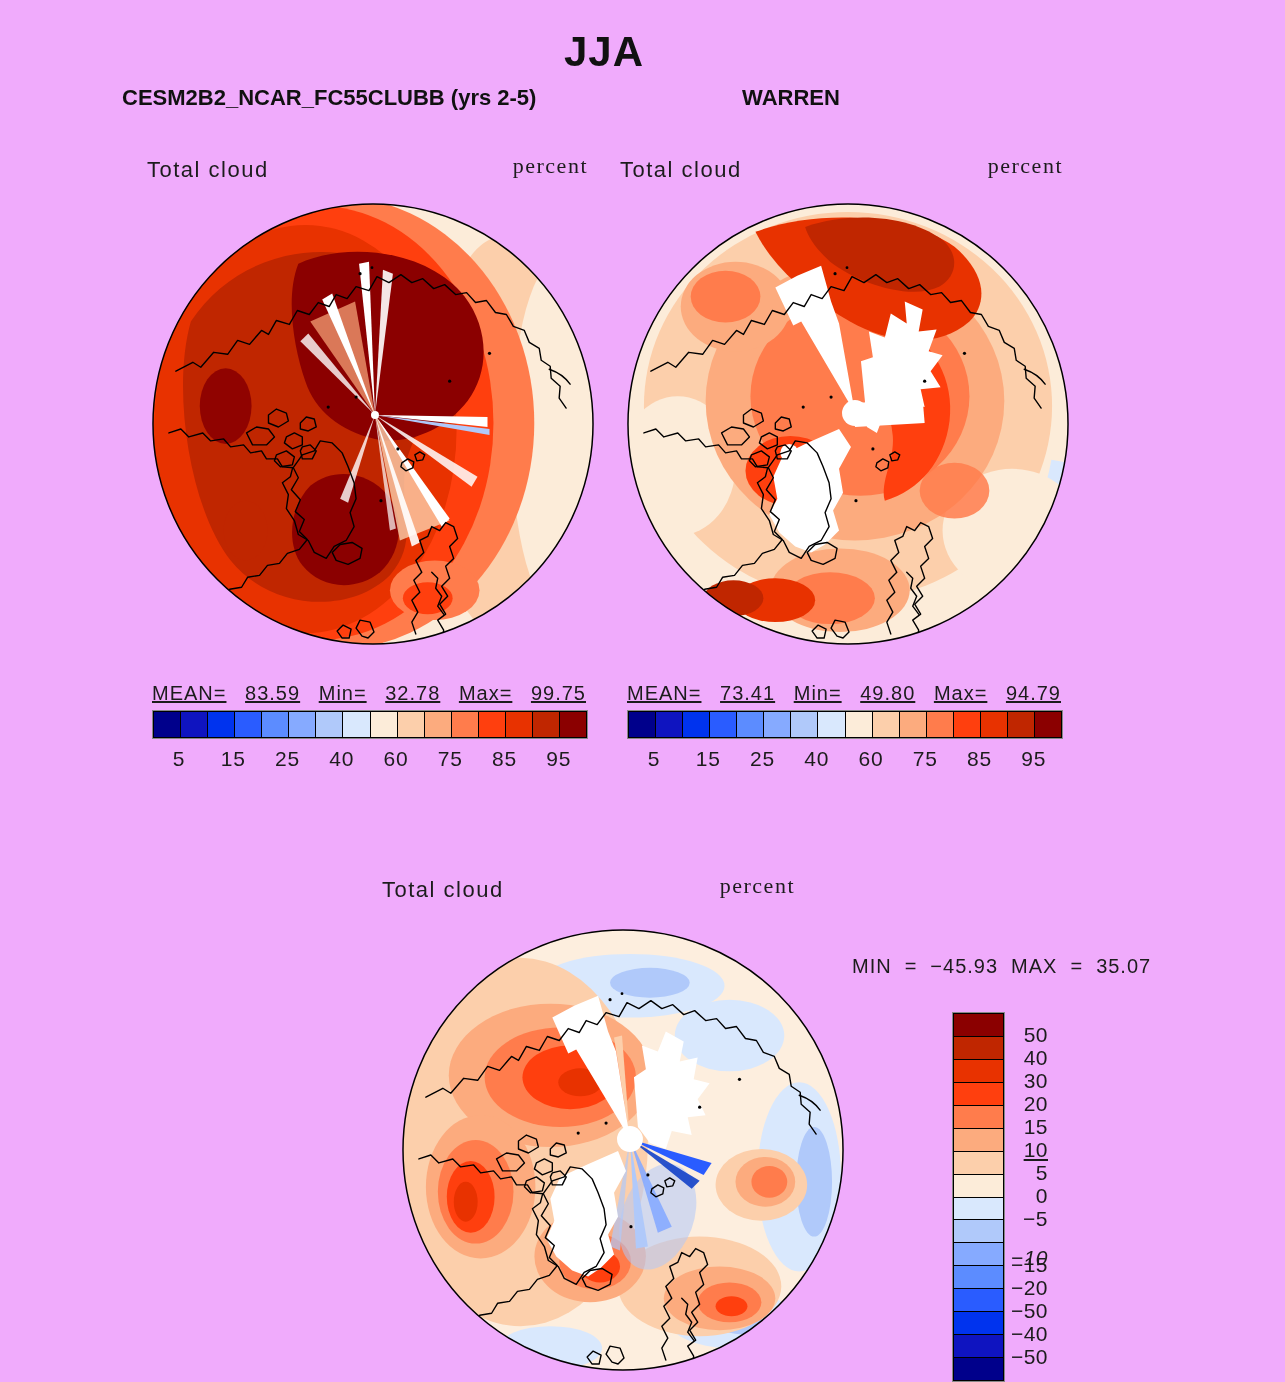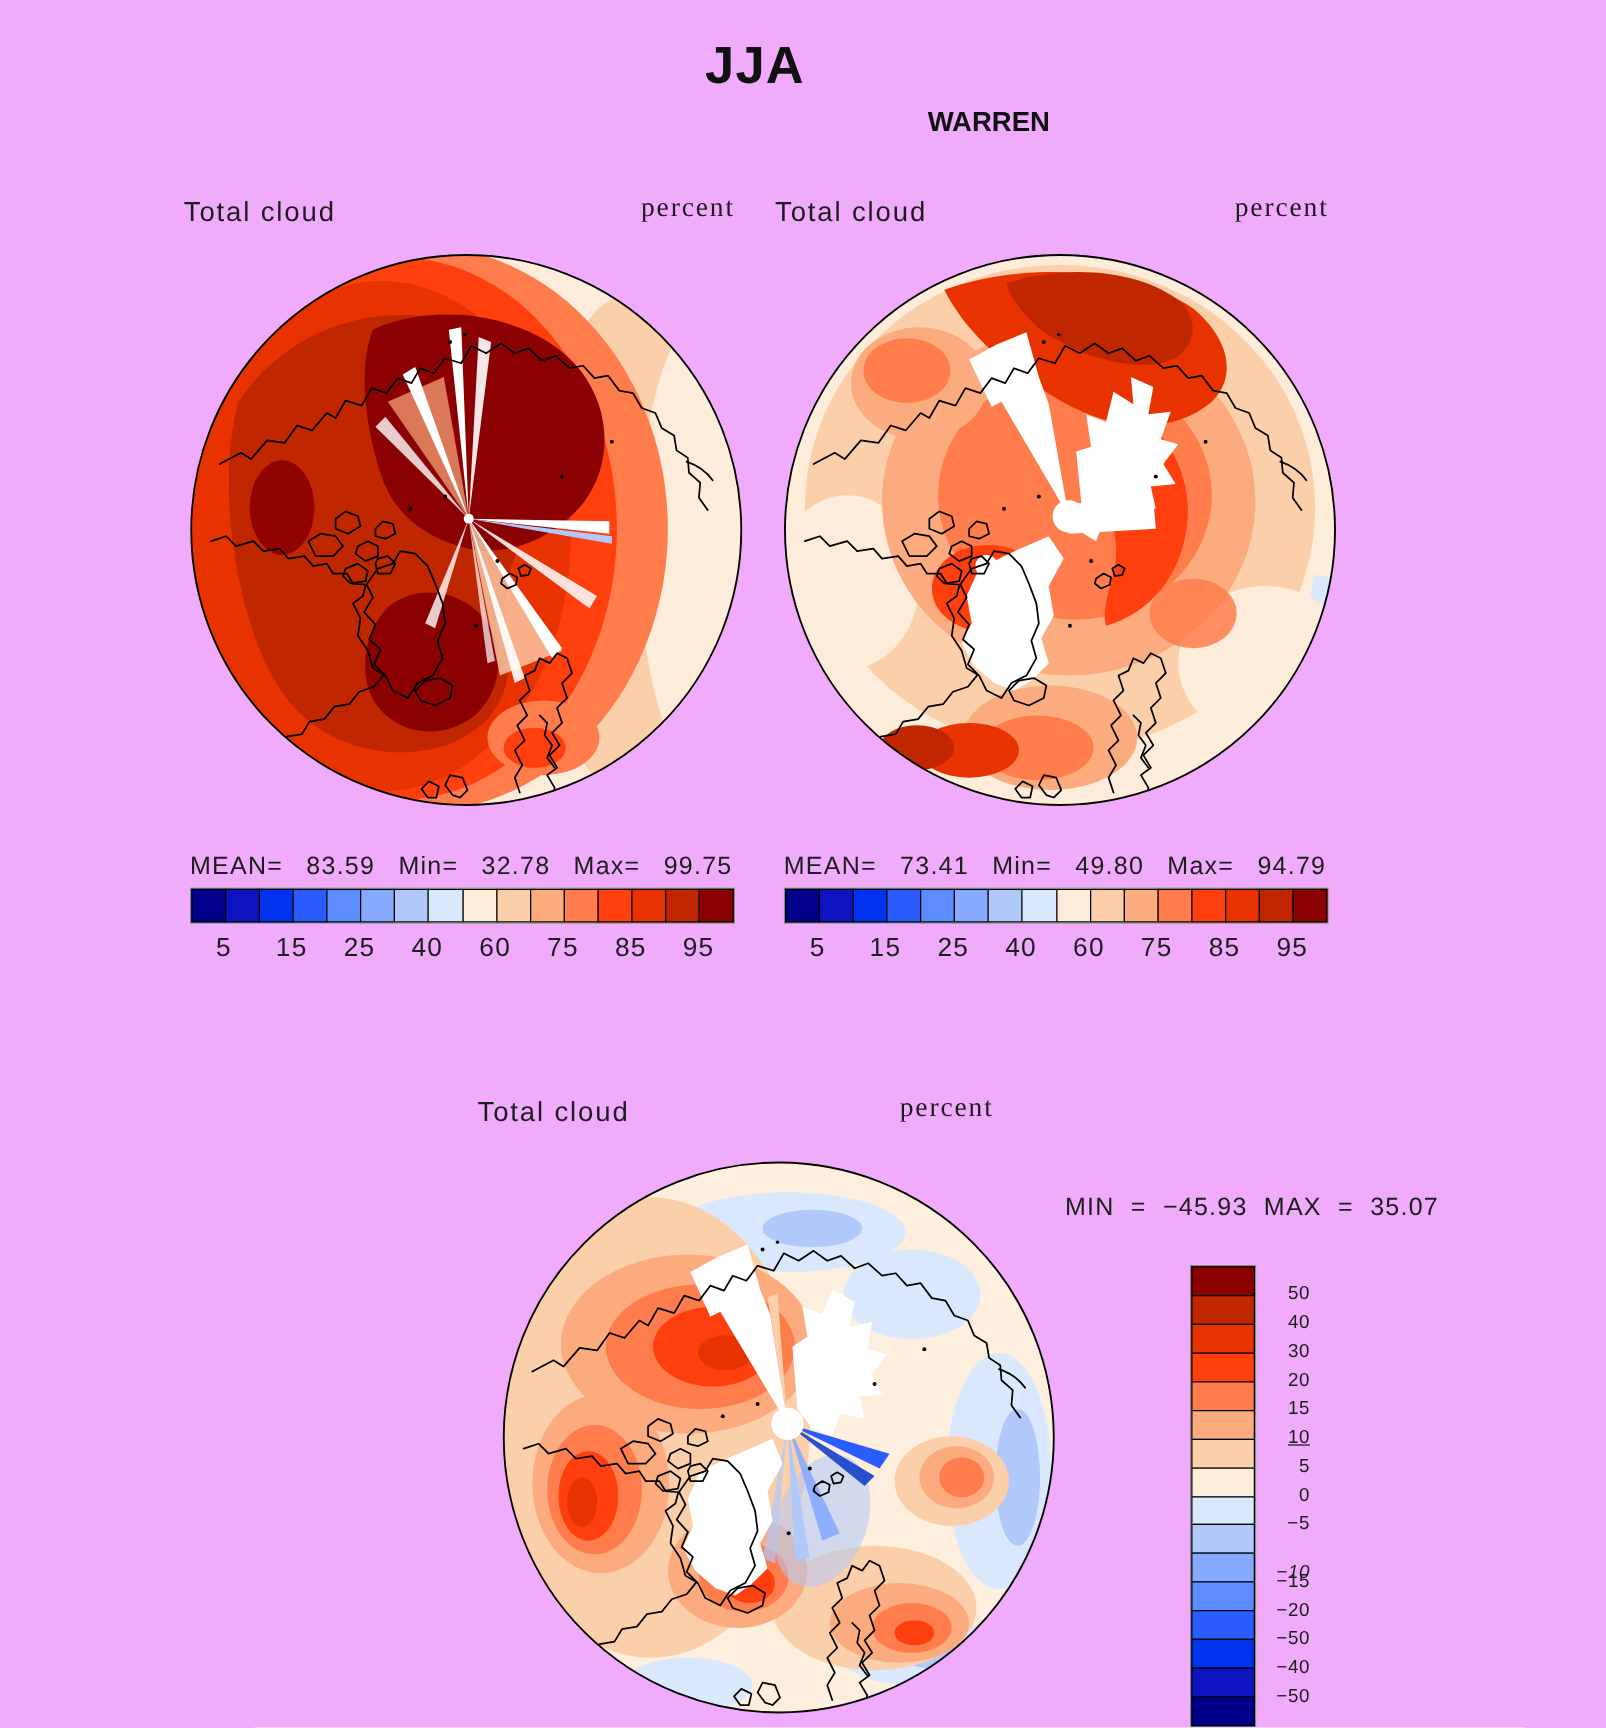--- a/index.html
+++ b/index.html
@@ -5,31 +5,31 @@
   html,body{margin:0;padding:0;background:#fff;}
   body{font-family:"Liberation Sans","DejaVu Sans",sans-serif;color:#111;}
   #fig{position:relative;width:1285px;height:1382px;background:#f0abfc;overflow:hidden;}
   .abs{position:absolute;}
   .season{font-size:42px;font-weight:700;letter-spacing:1px;transform:translateX(-50%);}
   .ptitle{font-size:22px;font-weight:700;letter-spacing:0px;white-space:nowrap;}
   .centerx{transform:translateX(-50%);}
   .rightx{transform:translateX(-100%);font-family:Liberation Serif, serif;}
   .lbl{font-size:22px;letter-spacing:1.5px;color:#1c1c1c;white-space:nowrap;}
   .stats{display:flex;justify-content:space-between;align-items:baseline;
-         font-size:20px;letter-spacing:1px;color:#1c1c1c;}
+         font-size:20px;letter-spacing:1px;color:#1c1c1c;text-decoration:underline;}
   .cbwrap{border:1px solid #888;background:#fff;}
   .cb-cells{display:flex;width:100%;height:100%;}
   .cb-cells div{flex:1 1 0;border:1px solid #000;margin-left:-1px;}
   .cb-cells div:first-child{margin-left:0;}
   .cb-ticks{position:absolute;height:26px;font-size:21px;letter-spacing:1px;color:#1c1c1c;}
   .cb-ticks span{position:absolute;transform:translateX(-50%);}
   .vcells{display:flex;flex-direction:column;width:100%;height:100%;}
   .vcells div{flex:1 1 0;border:1px solid #000;margin-top:-1px;}
   .vcells div:first-child{margin-top:0;}
-  .vlabels span{position:absolute;right:0;font-size:15px;letter-spacing:.5px;color:#1c1c1c;
+  .vlabels span{position:absolute;right:0;font-size:21px;letter-spacing:.5px;color:#1c1c1c;
                 transform:translateY(-50%);white-space:nowrap;}
   .minmax{display:flex;gap:13px;font-size:20px;letter-spacing:1px;color:#1c1c1c;align-items:baseline;}
   svg{display:block;}
 </style>
 </head>
 <body>
 
 <div id="fig">
 
   <svg class="abs" width="0" height="0" aria-hidden="true">
@@ -60,20 +60,21 @@
           <circle cx="178" cy="206" r="1.6"></circle>
             <circle cx="231" cy="300" r="1.6"></circle>
           <circle cx="210" cy="72" r="1.6"></circle>
             <circle cx="222" cy="66" r="1.4"></circle>
         </g>
       </g>
     </defs>
   </svg>
 
   <div class="abs season" style="left:604px;top:28px;">JJA</div>
+  <div class="abs ptitle" style="left:122px;top:85px;">CESM2B2_NCAR_FC55CLUBB (yrs 2-5)</div>
   <div class="abs ptitle centerx" style="left:791px;top:85px;">WARREN</div>
 
   <div class="abs lbl" style="left:147px;top:157px;">Total cloud</div>
   <div class="abs lbl rightx" style="left:588px;top:153px;">percent</div>
   <div class="abs lbl" style="left:620px;top:157px;">Total cloud</div>
   <div class="abs lbl rightx" style="left:1063px;top:153px;">percent</div>
 
   <svg class="abs" style="left:151px;top:202px;" width="444" height="444" viewBox="0 0 446 446">
     <clipPath id="clipA">
         <circle cx="223" cy="223" r="221"></circle>

